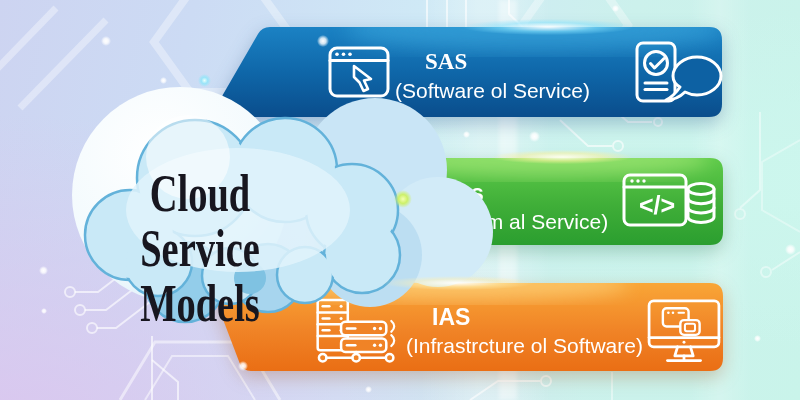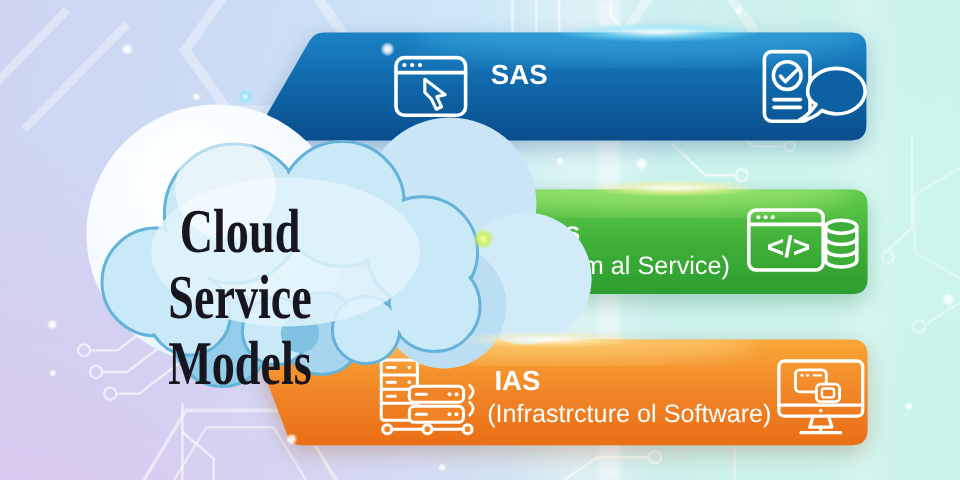--- a/index.html
+++ b/index.html
@@ -124,21 +124,22 @@
       <svg width="62" height="52" viewBox="0 0 62 52" fill="none" stroke="#fff" stroke-width="3" stroke-linecap="round" stroke-linejoin="round">
         <rect x="2" y="2" width="58" height="48" rx="7"></rect>
         <path d="M2 14.5 H60"></path>
         <circle cx="9" cy="8.2" r="1.8" fill="#fff" stroke="none"></circle>
           <circle cx="15.5" cy="8.2" r="1.8" fill="#fff" stroke="none"></circle>
           <circle cx="22" cy="8.2" r="1.8" fill="#fff" stroke="none"></circle>
         <path d="M26 20 L43 33 L36 34.5 L40 43 L35.5 45 L31.5 36.5 L26 31 Z" stroke-width="2.6"></path>
       </svg>
     </span>
     <div class="btxt" style="left:190px;top:24px;">
-      <div class="t1" style="margin-left:14px;">SAS</div>
+      <div class="t1" style="margin-left:30px;font-family:Liberation Serif, serif;">SAS</div>
+      <div class="t2">(Software ol Service)</div>
     </div>
     <span class="icon" style="left:430px;top:17px;">
       <svg width="88" height="64" viewBox="0 0 88 64" fill="none" stroke="#fff" stroke-width="3" stroke-linecap="round" stroke-linejoin="round">
         <rect x="2" y="2" width="38" height="58" rx="6"></rect>
         <circle cx="21" cy="22" r="11.5"></circle>
         <path d="M15.5 22.5 l4 4.5 L29 17.5"></path>
         <path d="M10 42 H32"></path>
           <path d="M10 48.5 H32"></path>
         <path d="M45 46 C41 52 37 56 31 59 C38 59 45 56 50 51 C53.5 52.8 57.6 54 62 54 C75 54 86 45.5 86 35 C86 24.5 75 16 62 16 C49 16 38 24.5 38 35 C38 39.5 40.5 43.5 45 46 Z" fill="#0d61a3"></path>
       </svg>
@@ -229,21 +230,21 @@
           <path d="M90 44 q7 6 0 13" stroke-width="2.6"></path>
         <path d="M48 64 V66.5"></path>
         <circle cx="8" cy="71" r="4.5" fill="#f08326"></circle>
           <circle cx="48" cy="71" r="4.5" fill="#f08326"></circle>
           <circle cx="88" cy="71" r="4.5" fill="#f08326"></circle>
         <path d="M12.5 71 H43.5"></path>
           <path d="M52.5 71 H83.5"></path>
       </svg>
     </span>
     <div class="btxt" style="left:206px;top:21px;">
-      <div class="t1" style="margin-left:6px;">IAS</div>
+      <div class="t1" style="margin-left:26px;">IAS</div>
       <div class="t2">(Infrastrcture ol Software)</div>
     </div>
     <span class="icon" style="left:446px;top:17px;">
       <svg width="76" height="68" viewBox="0 0 80 74" fill="none" stroke="#fff" stroke-width="3" stroke-linecap="round" stroke-linejoin="round">
         <rect x="2" y="2" width="76" height="50" rx="5"></rect>
         <path d="M2 42 H78"></path>
           <circle cx="40" cy="47" r="1.6" fill="#fff" stroke="none"></circle>
         <rect x="17" y="10" width="28" height="20" rx="4" stroke-width="2.6"></rect>
         <circle cx="23" cy="15" r="1.4" fill="#fff" stroke="none"></circle>
           <circle cx="28" cy="15" r="1.4" fill="#fff" stroke="none"></circle>

